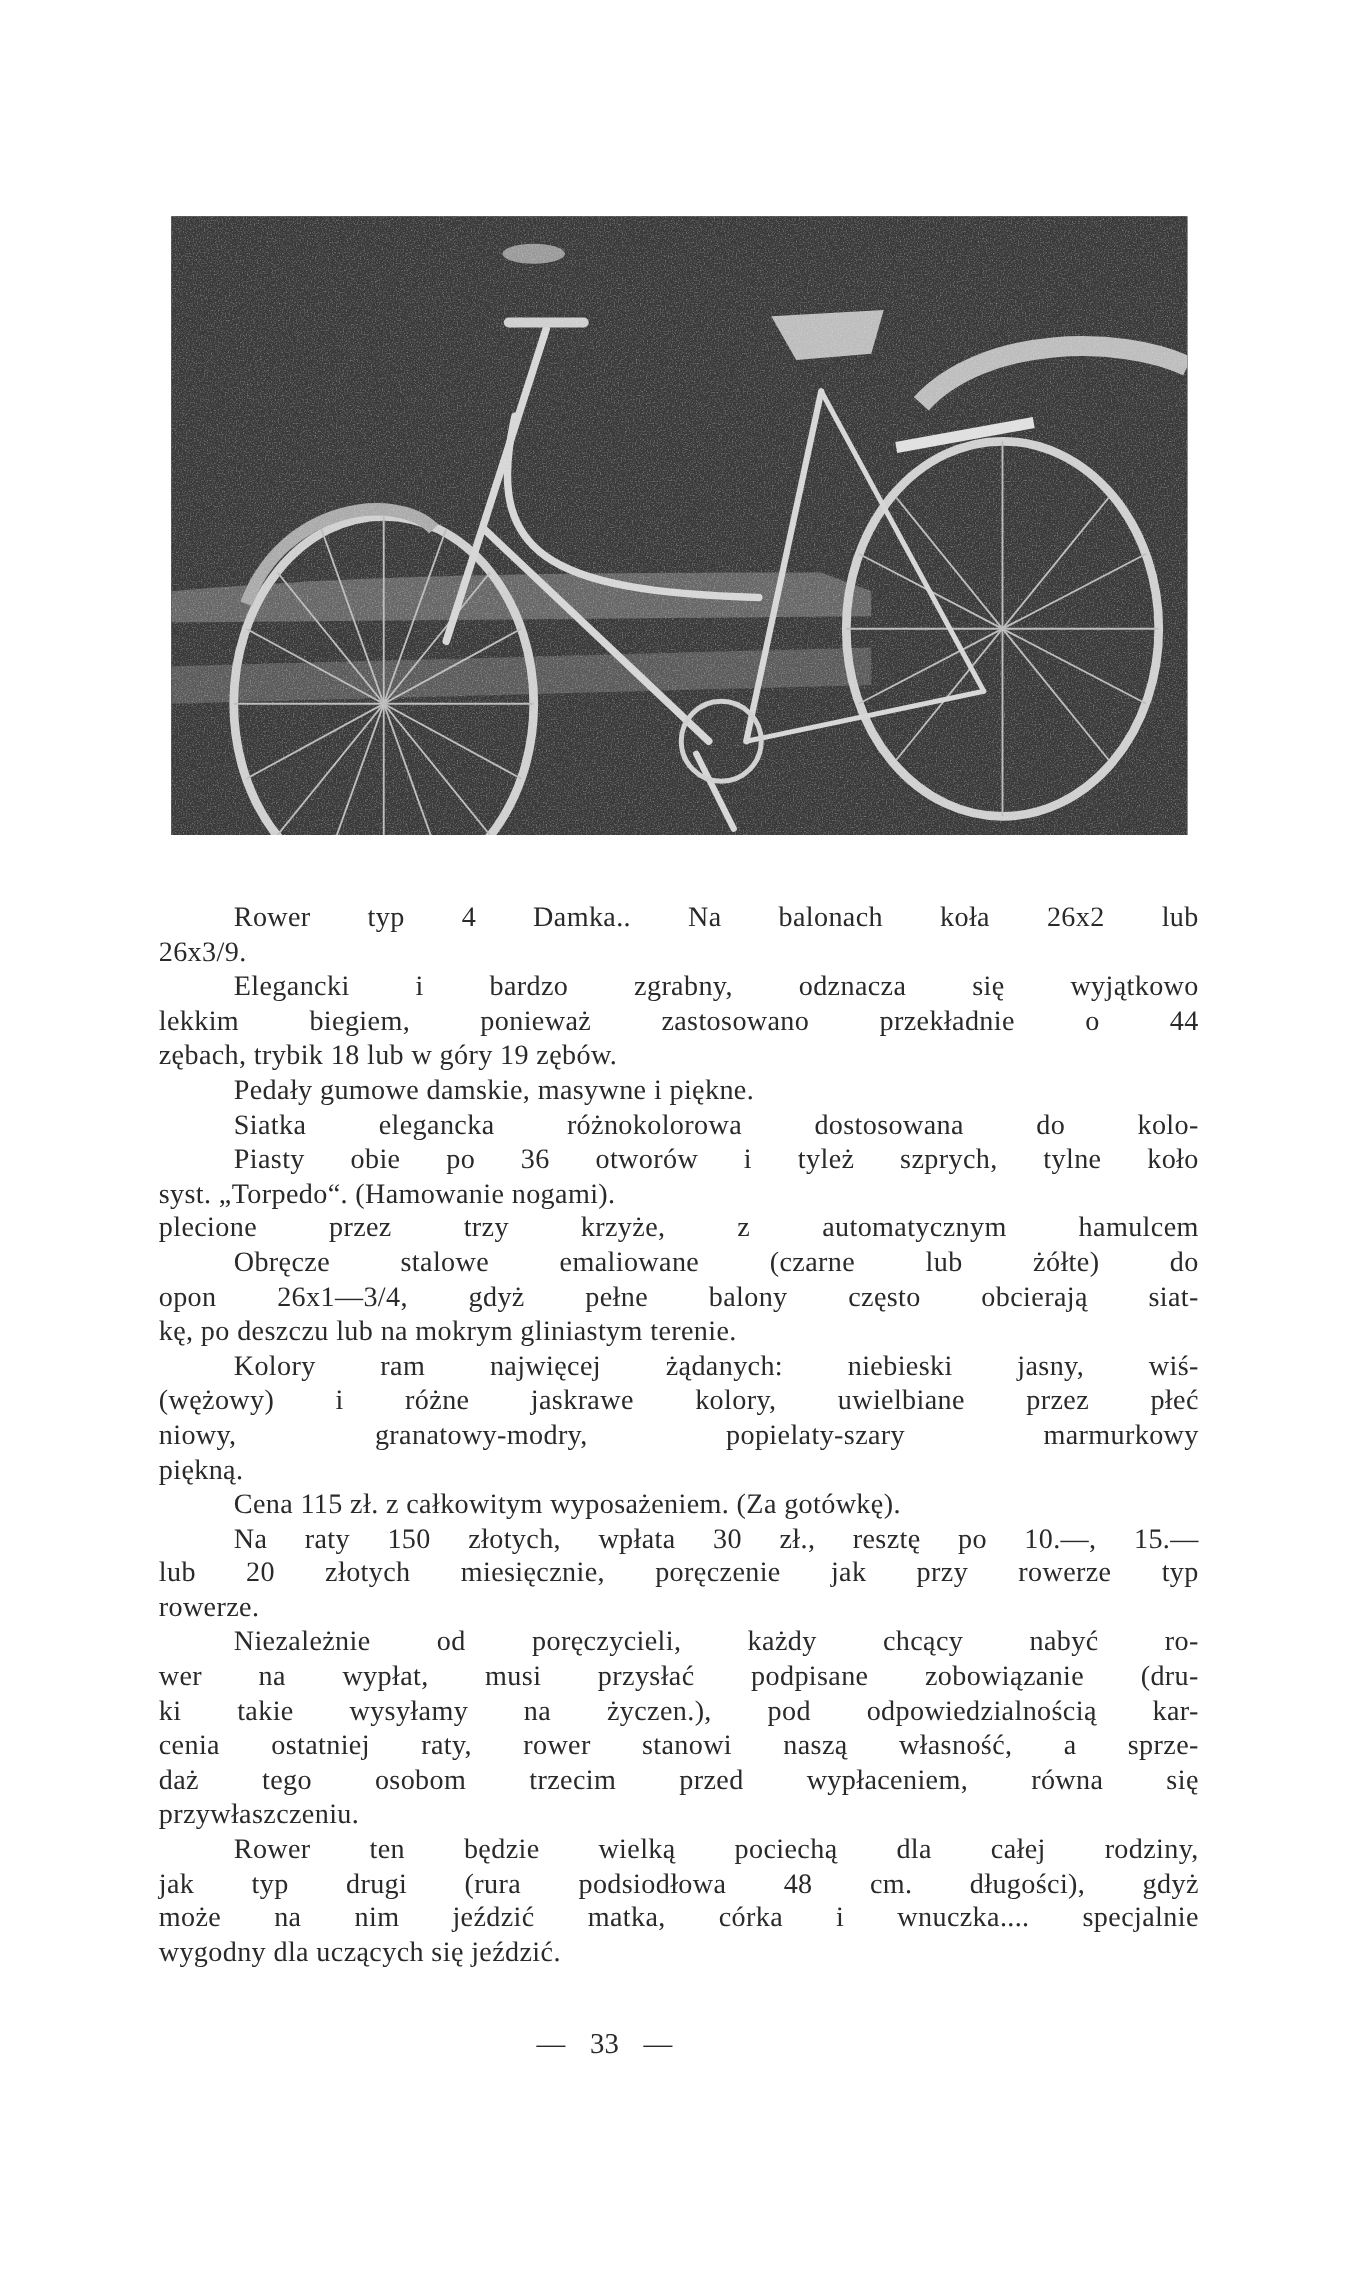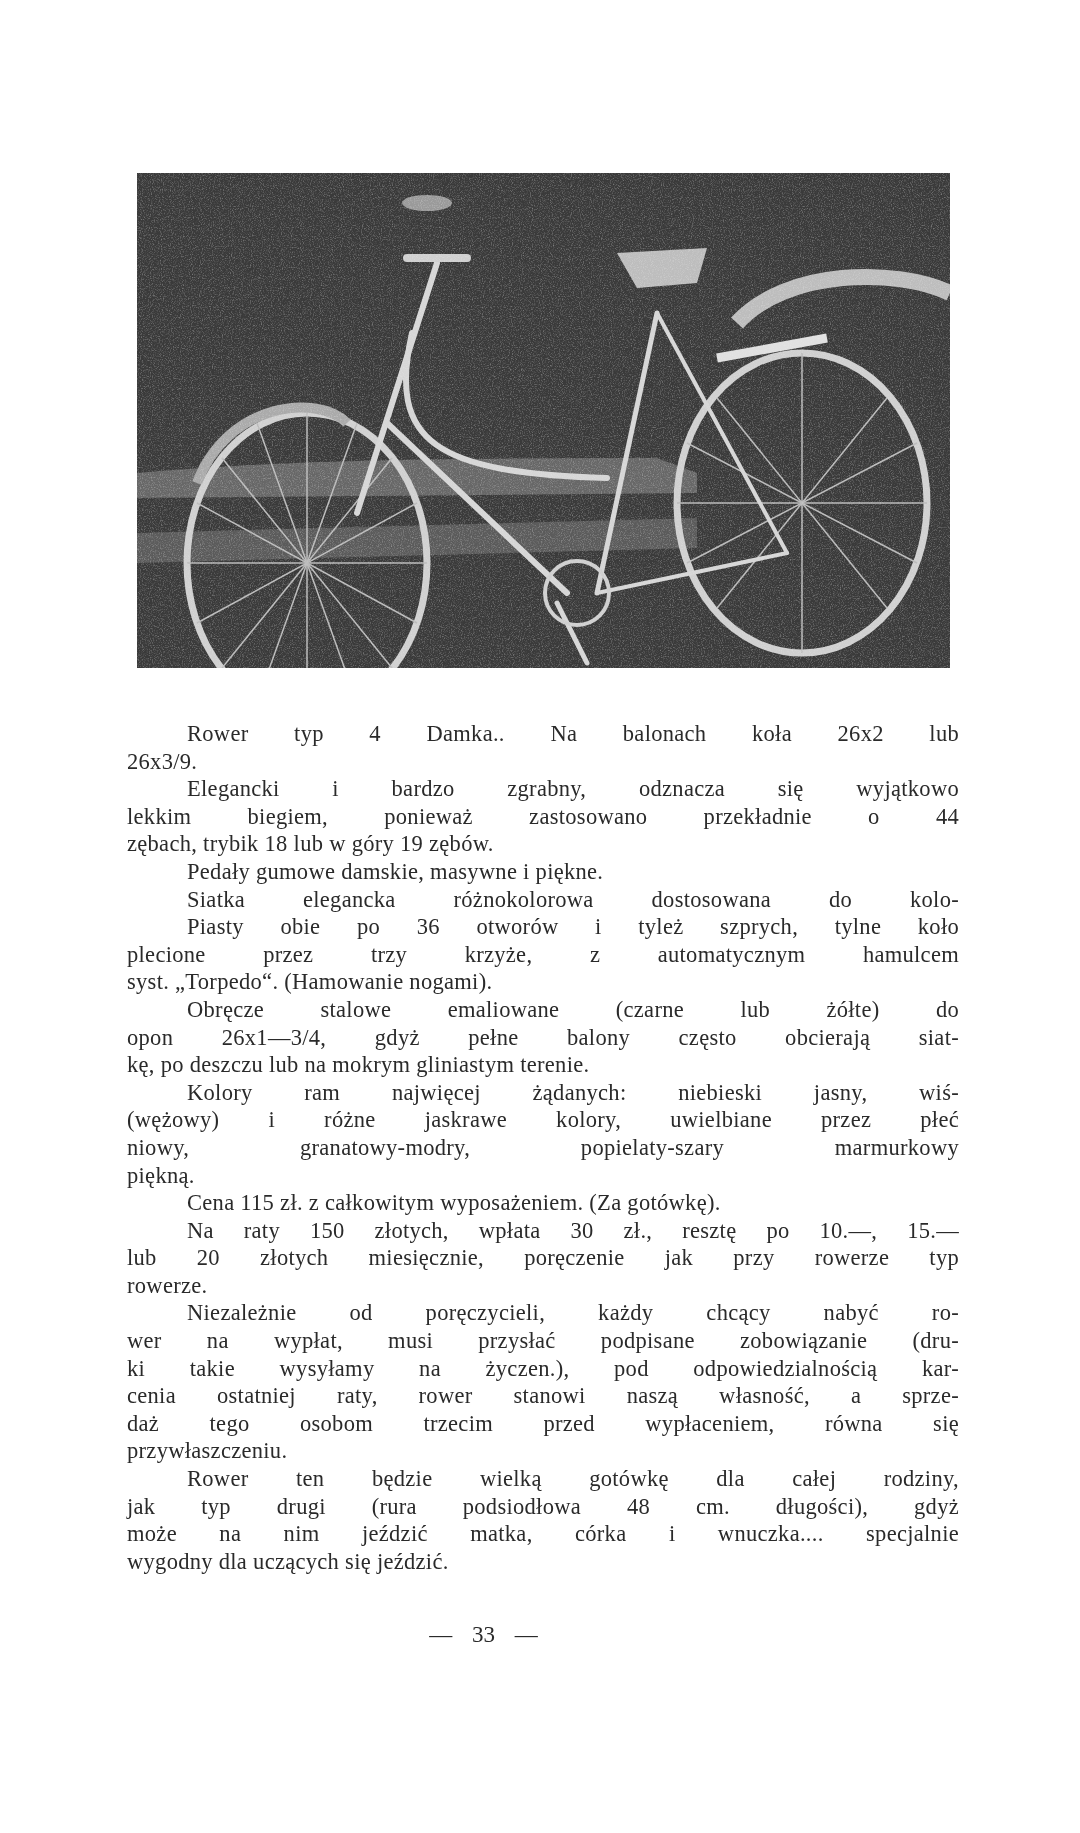--- a/index.html
+++ b/index.html
@@ -91,22 +91,22 @@
       <span class="line last">zębach, trybik 18 lub w góry 19 zębów.</span>
     </div>
     <div>
       <span class="line indent last">Pedały gumowe damskie, masywne i piękne.</span>
     </div>
     <div>
       <span class="line indent">Siatka elegancka różnokolorowa dostosowana do kolo-</span>
     </div>
     <div>
       <span class="line indent">Piasty obie po 36 otworów i tyleż szprych, tylne koło</span>
+      <span class="line last">syst. „Torpedo“. (Hamowanie nogami).</span>
       <span class="line">plecione przez trzy krzyże, z automatycznym hamulcem</span>
-      <span class="line last">syst. „Torpedo“. (Hamowanie nogami).</span>
     </div>
     <div>
       <span class="line indent">Obręcze stalowe emaliowane (czarne lub żółte) do</span>
       <span class="line">opon 26x1—3/4, gdyż pełne balony często obcierają siat-</span>
       <span class="line last">kę, po deszczu lub na mokrym gliniastym terenie.</span>
     </div>
     <div>
       <span class="line indent">Kolory ram najwięcej żądanych: niebieski jasny, wiś-</span>
       <span class="line">(wężowy) i różne jaskrawe kolory, uwielbiane przez płeć</span>
       <span class="line">niowy, granatowy-modry, popielaty-szary marmurkowy</span>
@@ -122,21 +122,21 @@
     </div>
     <div>
       <span class="line indent">Niezależnie od poręczycieli, każdy chcący nabyć ro-</span>
       <span class="line">wer na wypłat, musi przysłać podpisane zobowiązanie (dru-</span>
       <span class="line">ki takie wysyłamy na życzen.), pod odpowiedzialnością kar-</span>
       <span class="line">cenia ostatniej raty, rower stanowi naszą własność, a sprze-</span>
       <span class="line">daż tego osobom trzecim przed wypłaceniem, równa się</span>
       <span class="line last">przywłaszczeniu.</span>
     </div>
     <div>
-      <span class="line indent">Rower ten będzie wielką gotówkę dla całej rodziny,</span>
+      <span class="line indent">Rower ten będzie wielką pociechą dla całej rodziny,</span>
       <span class="line">jak typ drugi (rura podsiodłowa 48 cm. długości), gdyż</span>
       <span class="line">może na nim jeździć matka, córka i wnuczka.... specjalnie</span>
       <span class="line last">wygodny dla uczących się jeździć.</span>
     </div>
   </div>
 
 <div id="page-number">
   <span>—</span>
   <span>33</span>
   <span>—</span>

